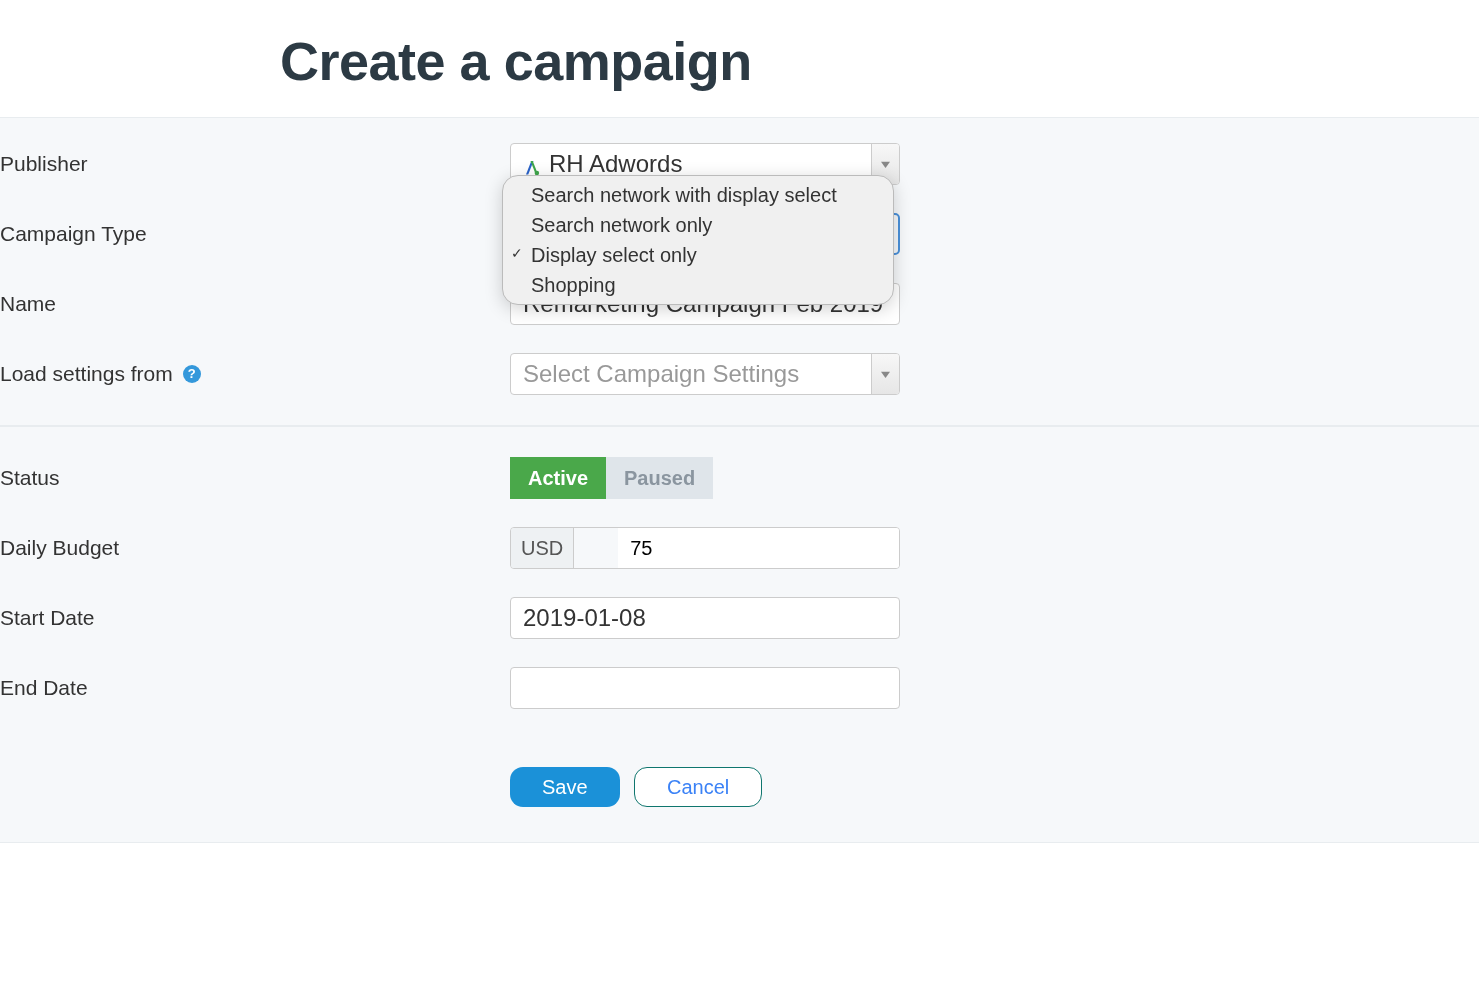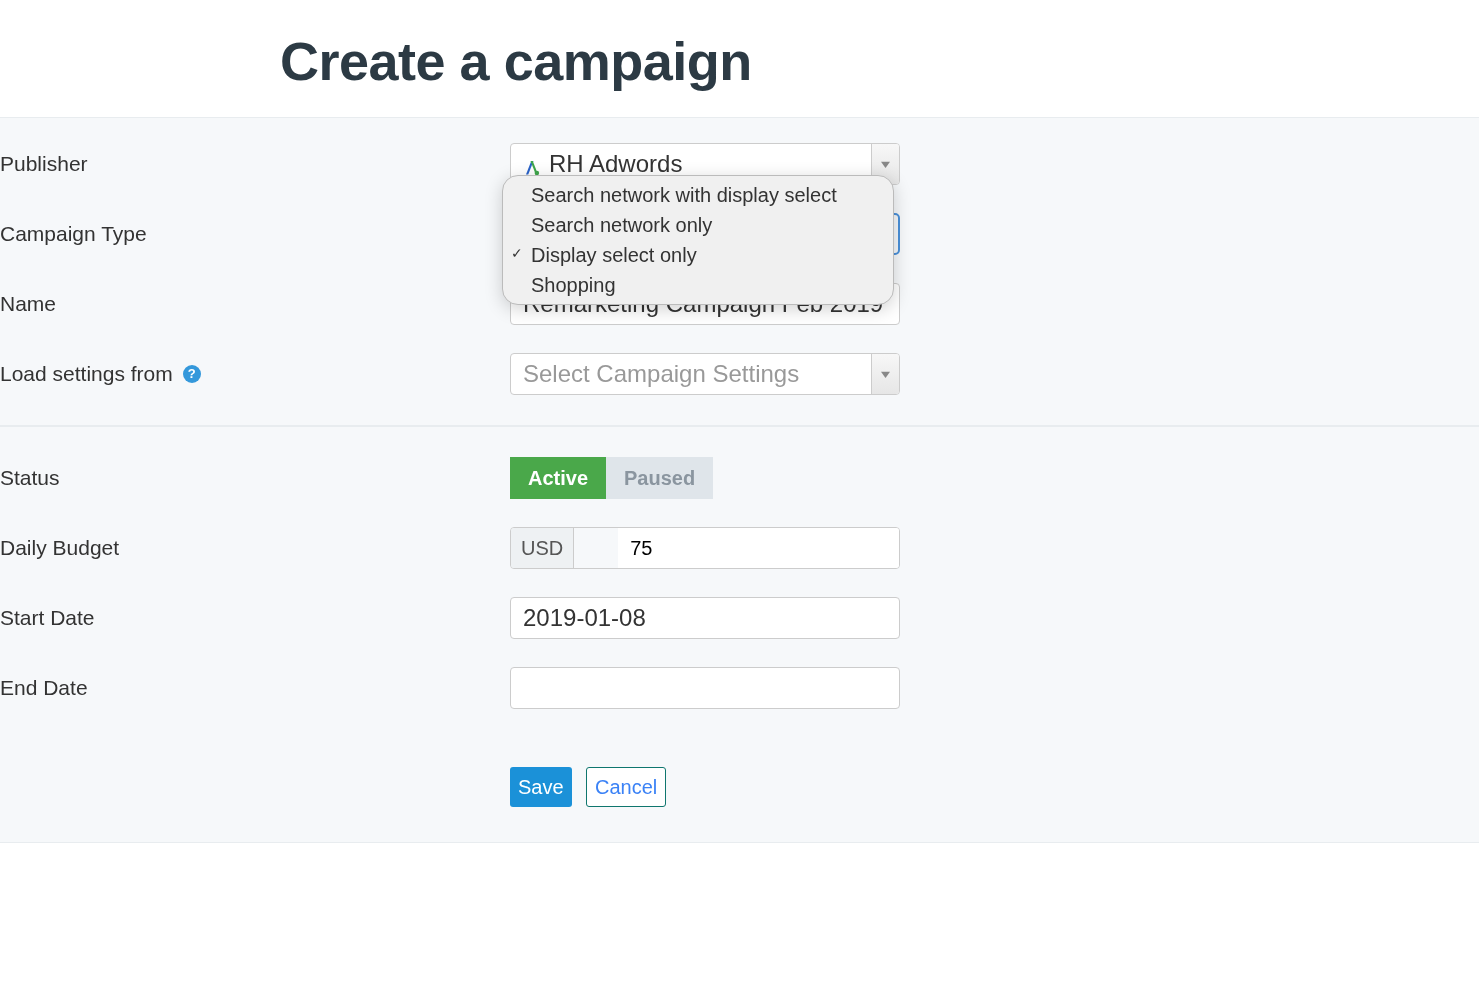--- a/index.html
+++ b/index.html
@@ -189,23 +189,23 @@
       padding: 0 12px;
       font-size: 20px;
       font-family: inherit;
     }
     .action-row {
       padding: 30px 0 0 0;
       display: flex;
     }
     .btn {
       height: 40px;
-      padding: 0 8px;
-      font-size: 20px;
-      border-radius: 3px;
+      padding: 0 32px;
+      font-size: 20px;
+      border-radius: 13px;
       cursor: pointer;
       font-family: inherit;
       margin-right: 10px;
     }
     .btn-primary {
       background: #1b91d8;
       color: #fff;
       border: none;
     }
     .btn-default {

